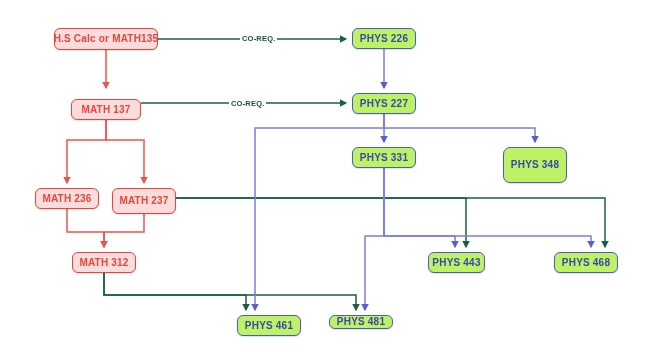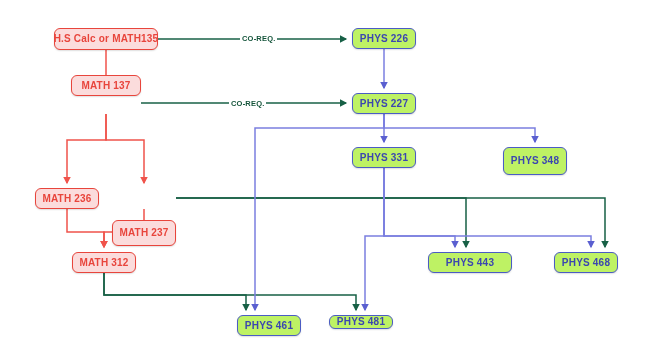--- a/index.html
+++ b/index.html
@@ -122,45 +122,45 @@
 
       <path d="M384,168 L384,236 L365,236 L365,310" stroke="#7b7fe0" marker-end="url(#arrow-blue-dark)"></path>
 
     </g>
   </svg>
 
   <div id="nodes-layer">
       <div class="node math" style="left: 54px; top: 28px; width: 104px; height: 22px;">
         <span>H.S Calc or MATH135</span>
       </div>
-      <div class="node math" style="left: 71px; top: 75px; width: 70px; height: 21px;">
+      <div class="node math" style="left: 71px; top: 99px; width: 70px; height: 21px;">
         <span>MATH 137</span>
       </div>
       <div class="node math" style="left: 35px; top: 188px; width: 64px; height: 21px; align-items: center;">
         <span>MATH 236</span>
       </div>
-      <div class="node math" style="left: 112px; top: 188px; width: 64px; height: 26px; margin-top: 32px;">
+      <div class="node math" style="left: 112px; top: 188px; width: 64px; height: 26px;">
         <span>MATH 237</span>
       </div>
       <div class="node math" style="left: 72px; top: 252px; width: 64px; height: 21px; text-align: center;">
         <span>MATH 312</span>
       </div>
       <div class="node phys" style="left: 352px; top: 28px; width: 64px; height: 21px;">
         <span>PHYS 226</span>
       </div>
       <div class="node phys" style="left: 352px; top: 93px; width: 64px; height: 21px;">
         <span>PHYS 227</span>
       </div>
       <div class="node phys" style="left: 352px; top: 147px; width: 64px; height: 21px;">
         <span>PHYS 331</span>
       </div>
-      <div class="node phys" style="left: 503px; top: 147px; width: 64px; height: 28px;">
+      <div class="node phys" style="left: 503px; top: 147px; width: 64px; height: 36px; border-radius: 7px;">
         <span>PHYS 348</span>
       </div>
-      <div class="node phys" style="left: 428px; top: 252px; width: 84px; height: 21px; text-align: right;">
+      <div class="node phys" style="left: 428px; top: 252px; width: 57px; height: 21px; text-align: right;">
         <span>PHYS 443</span>
       </div>
       <div class="node phys" style="left: 554px; top: 252px; width: 64px; height: 21px;">
         <span>PHYS 468</span>
       </div>
       <div class="node phys" style="left: 237px; top: 315px; width: 64px; height: 21px;">
         <span>PHYS 461</span>
       </div>
       <div class="node phys" style="left: 329px; top: 315px; width: 64px; height: 14px;">
         <span>PHYS 481</span>

